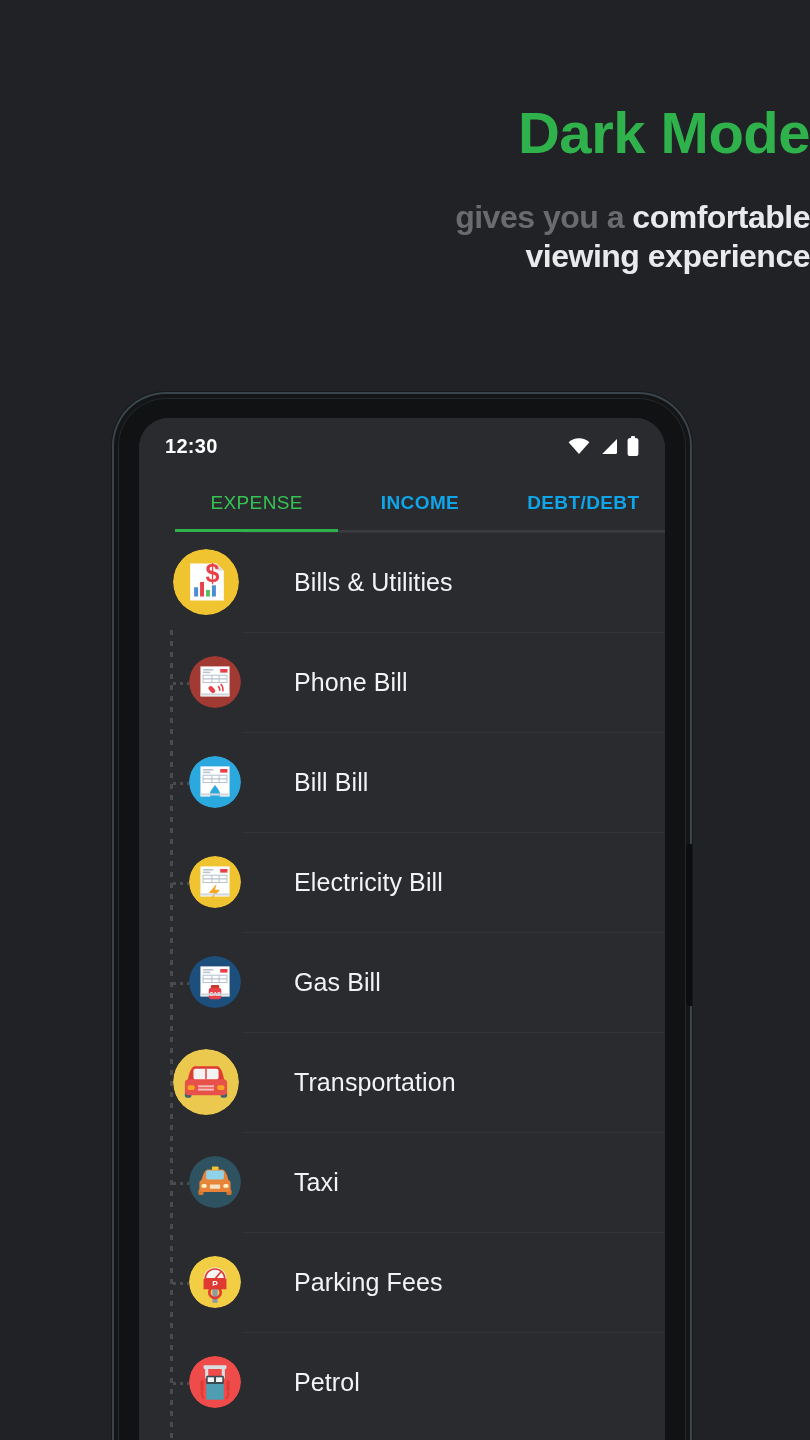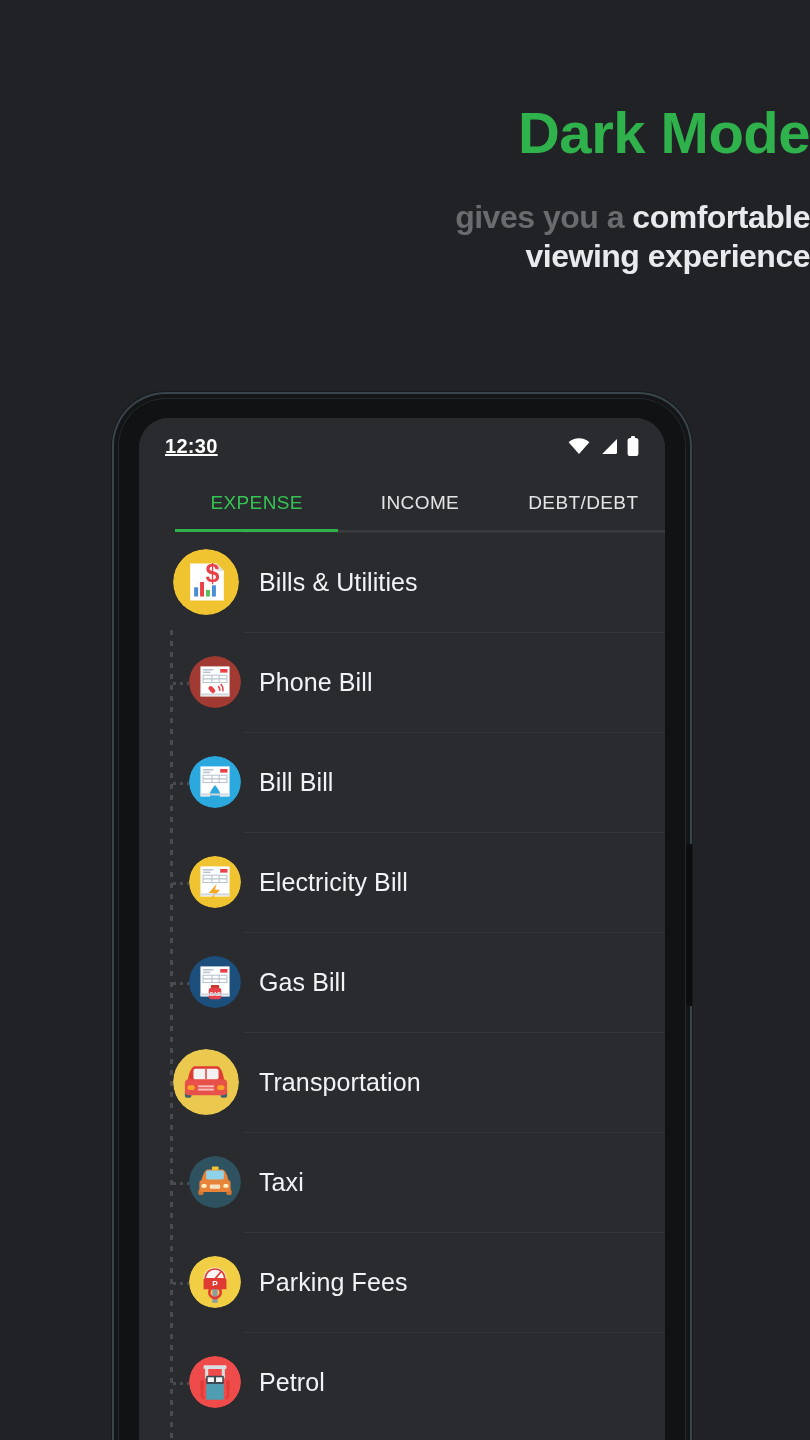--- a/index.html
+++ b/index.html
@@ -56,35 +56,35 @@
     background:#2a2b2e;
     border-radius:30px 30px 0 0;
     overflow:hidden;
   }
 
   
   .statusbar{
     position:relative; height:56px; background:#2a2b2e;
     display:flex; align-items:center; padding:0 26px;
   }
-  .clock{ font-size:20px; font-weight:700; color:#ffffff; letter-spacing:0.3px;text-decoration:underline; }
+  .clock{ font-size:20px; font-weight:700; color:#ffffff; letter-spacing:0.3px; }
   .status-icons{ margin-left:auto; display:flex; align-items:center; gap:9px; }
   .ico-wifi{ width:22px; height:16px; display:block; }
   .ico-signal{ width:19px; height:16px; display:block; }
   .ico-batt{ width:12px; height:20px; display:block; }
 
   
   .tabs{
     display:flex; height:58px; background:#2a2b2e;
     position:relative;
     margin-left:36px;
   }
   .tab{
     flex:1; display:flex; align-items:center; justify-content:center;
-    font-size:19px; font-weight:400; color:#e5e5e5; letter-spacing:0.4px;
+    font-size:19px; font-weight:700; color:#0ea5e9; letter-spacing:0.4px;
     position:relative;
   }
   .tab.active{ color:#35C454; font-weight:500; }
   .tabs-underline{
     position:absolute; left:0; bottom:0; width:100%; height:2px; background:#3a3b3e;
   }
   .tab-indicator{
     position:absolute; left:0; bottom:0; width:33.333%; height:3px; background:#2FB24C;
   }
 
@@ -92,21 +92,21 @@
   .list{ position:relative; background:#2a2b2e; height:940px; }
 
   
   .tree-rail{
     position:absolute; left:31px; top:98px; width:3px; height:842px;
     background-image:linear-gradient(#4a4b4e 50%, rgba(0,0,0,0) 0%);
     background-size:3px 11px; background-repeat:repeat-y;
   }
 
   .row{
-    position:relative; height:100px; display:flex; align-items:center;
+    position:relative; height:100px; display:flex; align-items:center;gap:35px;
   }
   .row .divider{
     position:absolute; left:104px; right:0; top:0; height:1px; background:#343538;
   }
   .row:first-child .divider{ display:none; }
 
   .icon-wrap{
     position:relative; flex:0 0 auto; display:flex; align-items:center; justify-content:center;
   }
   .row.parent .icon-wrap{ margin-left:34px; width:66px; height:66px; }

